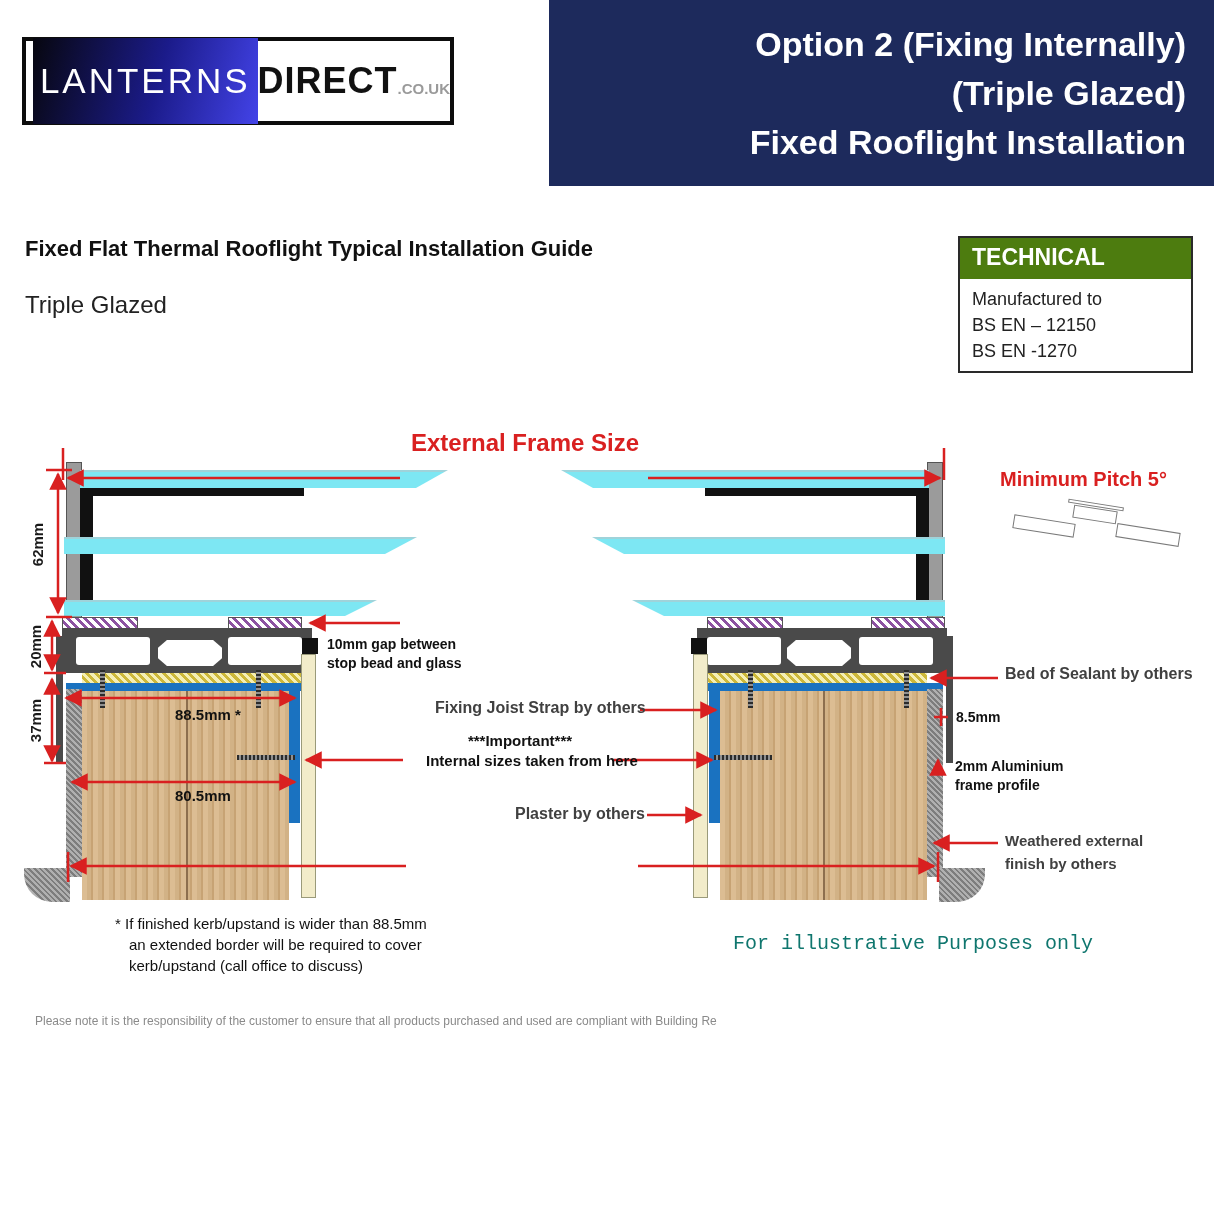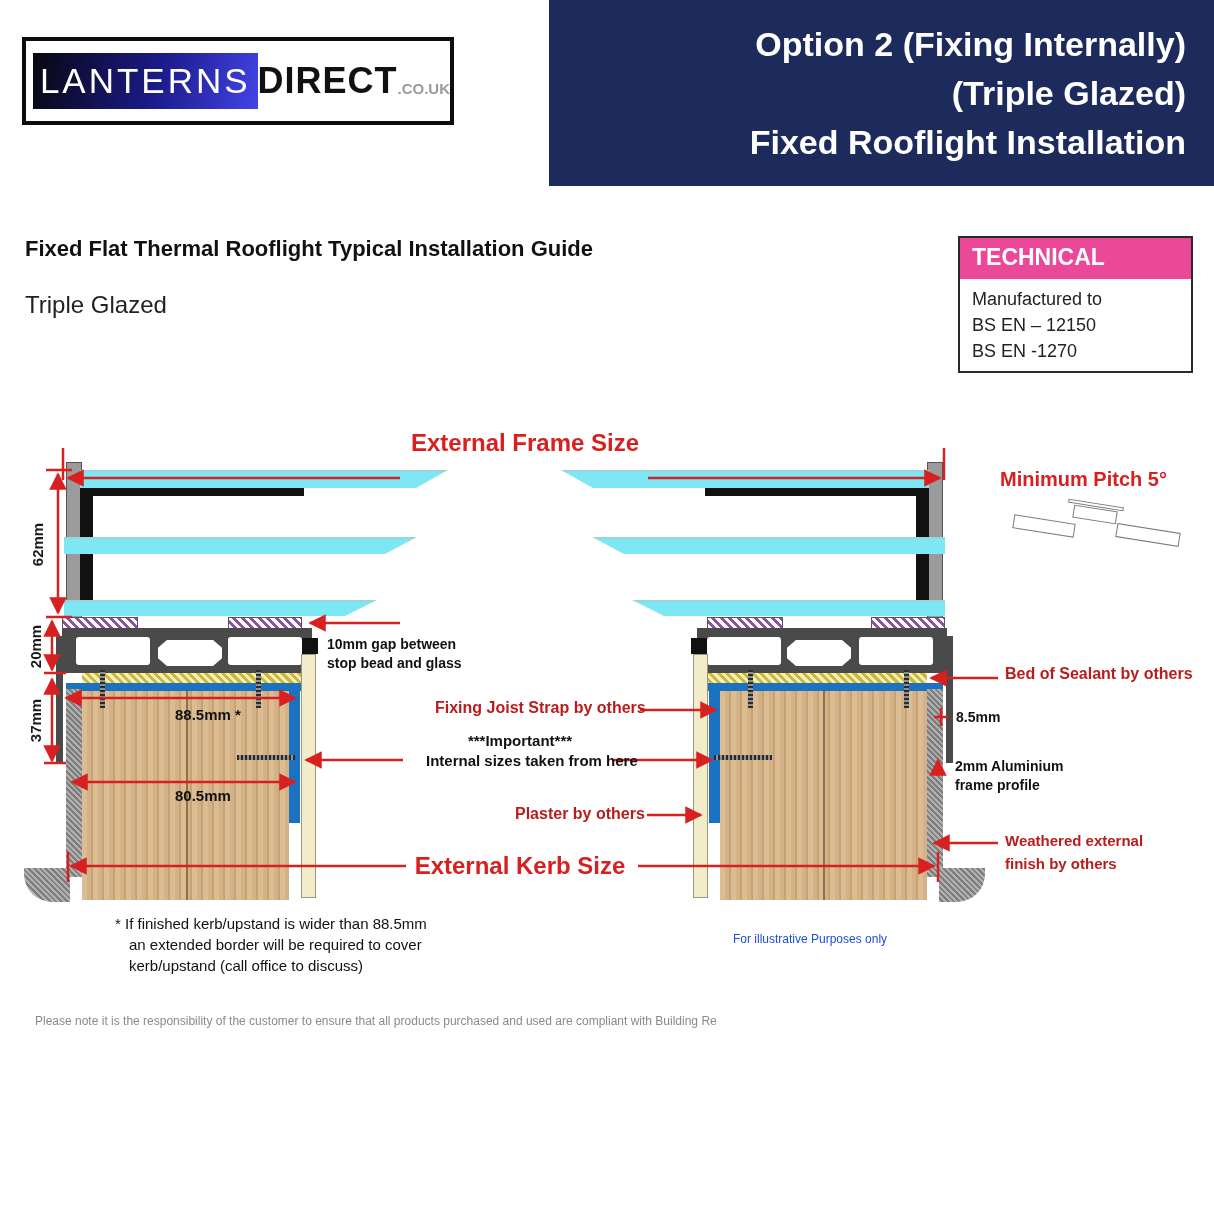--- a/index.html
+++ b/index.html
@@ -6,37 +6,37 @@
   .canvas{position:relative;width:1214px;height:1214px;background:#fff;overflow:hidden;
           font-family:"Liberation Sans",sans-serif;color:#1a1a1a;}
   .abs{position:absolute;}
   
   .navy-block{left:549px;top:0;width:665px;height:186px;background:#1d2a5c;
               display:flex;flex-direction:column;justify-content:center;align-items:flex-end;
               padding-right:28px;box-sizing:border-box;}
   .navy-line{color:#fff;font-weight:bold;font-size:34px;line-height:49px;white-space:nowrap;}
   .logo-box{left:22px;top:37px;width:432px;height:88px;background:#fff;border:4px solid #0d0d0d;
             box-sizing:border-box;display:flex;align-items:center;}
-  .logo-grad{margin-left:7px;width:232px;height:56px;background:linear-gradient(105deg,#07070f 0%,#1b1b8a 55%,#4343e8 100%);
+  .logo-grad{margin-left:7px;width:232px;height:86px;background:linear-gradient(105deg,#07070f 0%,#1b1b8a 55%,#4343e8 100%);
              display:flex;align-items:center;justify-content:center;}
   .logo-left{color:#fff;font-size:35px;font-weight:normal;letter-spacing:3px;}
   .logo-right{color:#111;font-size:36px;font-weight:bold;letter-spacing:1px;}
   .logo-tld{color:#9a9a9a;font-size:15px;font-weight:bold;margin-top:14px;}
   
   .page-title{left:25px;top:236px;font-size:22px;font-weight:bold;color:#111;}
   .page-subtitle{left:25px;top:291px;font-size:24px;color:#222;}
   
   .tech-box{left:958px;top:236px;width:235px;height:137px;border:2px solid #2a2a2a;box-sizing:border-box;background:#fff;}
-  .tech-head{background:#ec4899;color:#fff;font-weight:bold;font-size:23px;padding:6px 12px;height:41px;box-sizing:border-box;}
+  .tech-head{background:#4d7c0f;color:#fff;font-weight:bold;font-size:23px;padding:6px 12px;height:41px;box-sizing:border-box;}
   .tech-body{padding:7px 12px;font-size:18px;line-height:26px;color:#222;}
   
   .red{color:#d92020;}
   .dim-big{font-size:24px;font-weight:bold;color:#d92020;text-align:center;}
   .dim-rot{width:86px;text-align:center;font-size:15px;font-weight:bold;transform:rotate(-90deg);}
-  .lbl{font-size:16px;font-weight:bold;color:#b91c1c;white-space:nowrap;}
+  .lbl{font-size:16px;font-weight:bold;color:#404040;white-space:nowrap;}
   .lbl-sm{font-size:14px;font-weight:bold;color:#111;white-space:nowrap;}
   .glass{background:linear-gradient(#9fd3da 0 2px,#7de7f3 2px);}
   .glassL{clip-path:polygon(0 0,100% 0,calc(100% - 32px) 100%,0 100%);}
   .glassR{clip-path:polygon(0 0,100% 0,100% 100%,32px 100%);}
   .hatch-purple{background:repeating-linear-gradient(45deg,#fff 0 3px,#8c52a1 3px 6px);border:1px solid #555;box-sizing:border-box;}
   .hatch-yellow{background:repeating-linear-gradient(45deg,#f5efb5 0 3px,#cdb83a 3px 6px);}
   .hatch-gray{background:repeating-linear-gradient(45deg,#b0b0b0 0 2px,#7d7d7d 2px 4px);}
   .profile{background:#4a4a4a;}
   .chamber{background:#fff;border-radius:3px;}
   .center-piece{background:#fff;clip-path:polygon(14% 0,86% 0,100% 30%,100% 70%,86% 100%,14% 100%,0 70%,0 30%);}
@@ -172,21 +172,20 @@
       <line x1="998" y1="843" x2="934" y2="843" marker-end="url(#ah)"></line>
 
       <line x1="68" y1="852" x2="68" y2="882"></line>
       <line x1="938" y1="852" x2="938" y2="882"></line>
       <line x1="71" y1="866" x2="406" y2="866" marker-start="url(#ah)"></line>
       <line x1="638" y1="866" x2="934" y2="866" marker-end="url(#ah)"></line>
     </g>
   </svg>
 
   <div class="abs dim-big" style="left:403px;top:429px;width:244px;">External Frame Size</div>
-  <div class="abs dim-big" style="left:405px;top:852px;width:230px;">External Kerb Size</div>
   <div class="abs dim-rot" style="left:-6px;top:536px;">62mm</div>
   <div class="abs dim-rot" style="left:-8px;top:638px;">20mm</div>
   <div class="abs dim-rot" style="left:-8px;top:712px;">37mm</div>
   <div class="abs lbl-sm" style="left:175px;top:706px;font-size:15px;">88.5mm  *</div>
   <div class="abs lbl-sm" style="left:175px;top:787px;font-size:15px;">80.5mm</div>
   <div class="abs lbl-sm" style="left:956px;top:709px;">8.5mm</div>
 
   <div class="abs lbl-sm" style="left:327px;top:636px;">10mm gap between</div>
   <div class="abs lbl-sm" style="left:327px;top:655px;">stop bead and glass</div>
   <div class="abs lbl" style="left:435px;top:699px;">Fixing Joist Strap by others</div>
@@ -203,17 +202,17 @@
   <div class="abs pitch-bar" style="left:1013px;top:519px;width:62px;height:14px;"></div>
   <div class="abs pitch-bar" style="left:1068px;top:503px;width:56px;height:4px;"></div>
   <div class="abs pitch-bar" style="left:1073px;top:508px;width:44px;height:13px;"></div>
   <div class="abs pitch-bar" style="left:1116px;top:528px;width:64px;height:14px;"></div>
 
   <div class="abs fn" style="left:68px;top:913px;margin-left:47px;">
     <div style="font-weight:bold;font-weight:normal;">* If finished kerb/upstand is wider than 88.5mm</div>
     <div style="padding-left:14px;">an extended border will be required to cover</div>
     <div style="padding-left:14px;">kerb/upstand (call office to discuss)</div>
   </div>
-  <div class="abs" style="left:733px;top:932px;font-size:12px;color:#1d4ed8;">For illustrative Purposes only</div>
+  <div class="abs" style="left:733px;top:932px;font-size:20px;color:#0f766e;font-family:Liberation Mono, monospace;">For illustrative Purposes only</div>
 
   <div class="abs note-gray" style="left:35px;top:1014px;">Please note it is the responsibility of the customer to ensure that all products purchased and used are compliant with Building Re</div>
 
 </div>
 
 </body></html>

